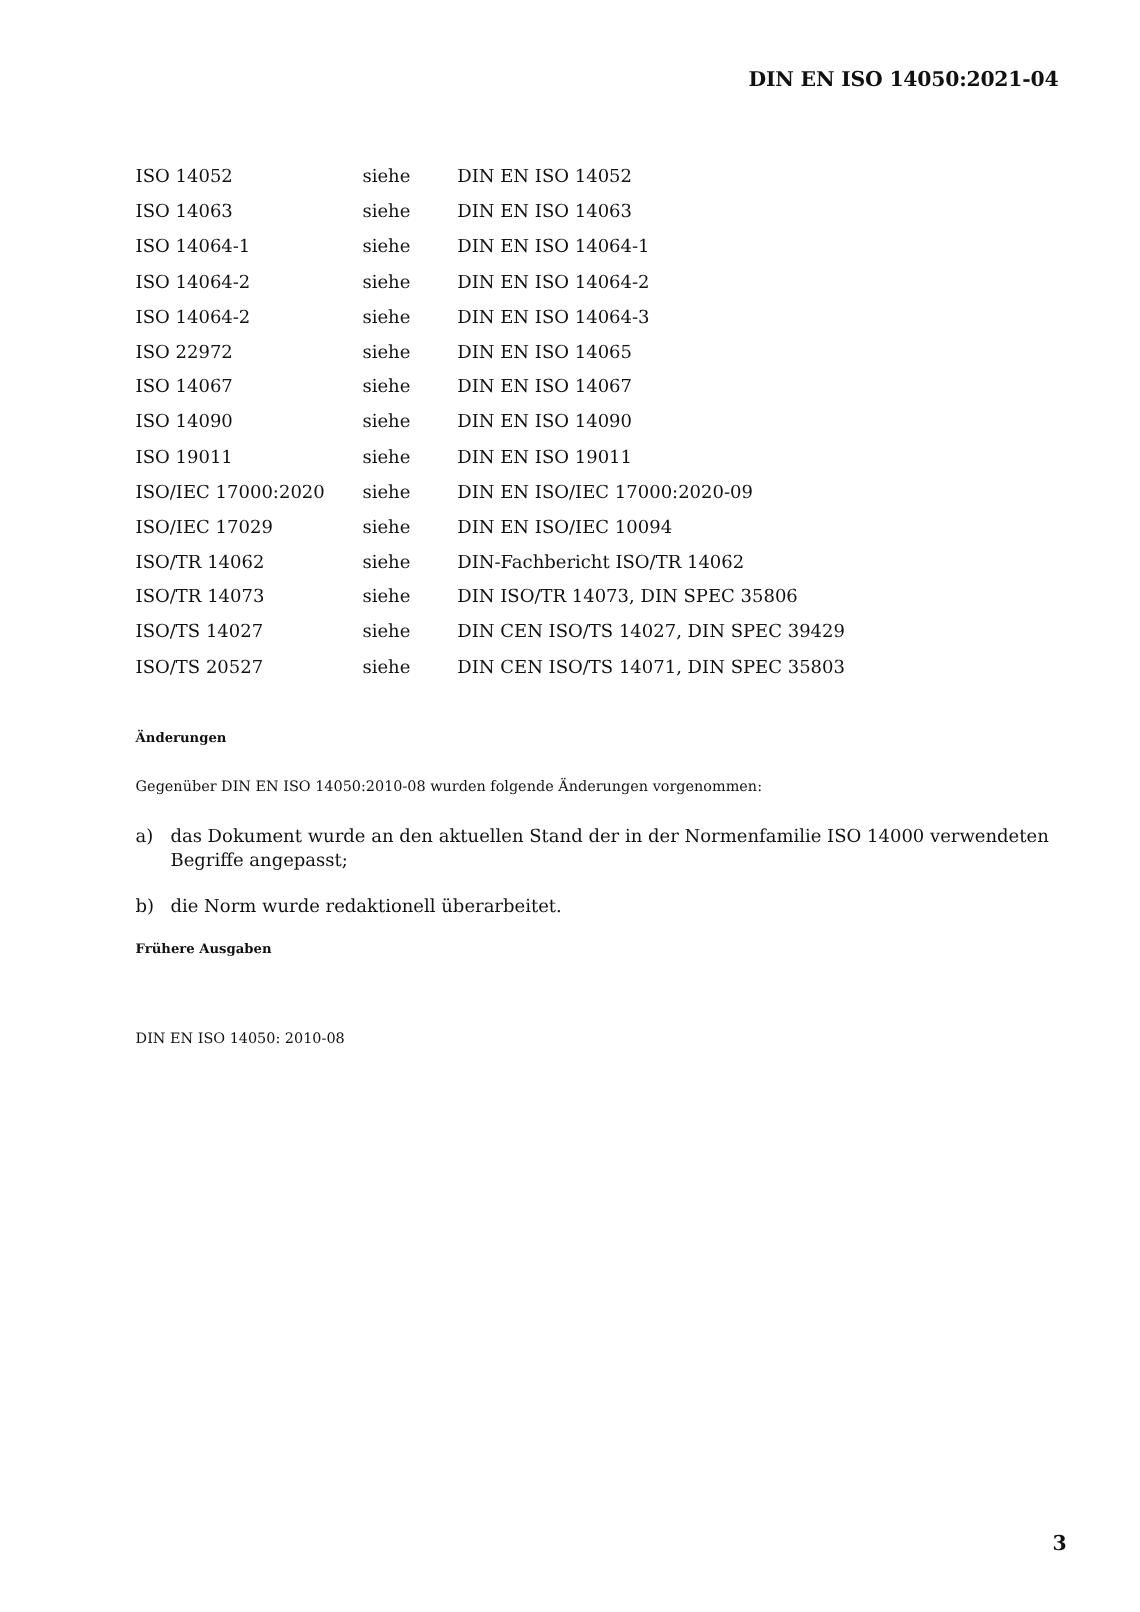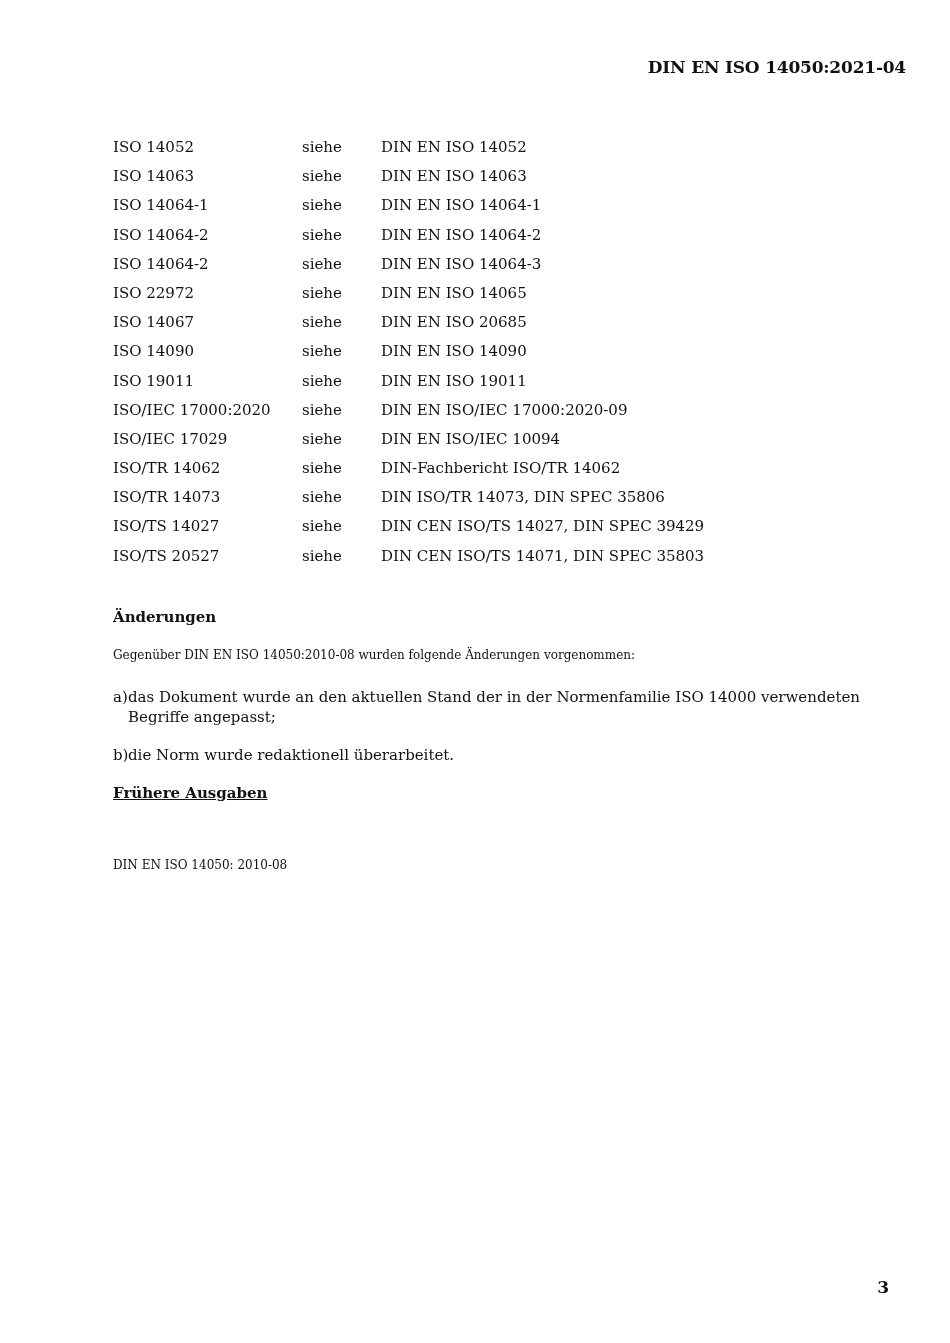--- a/index.html
+++ b/index.html
@@ -10,21 +10,21 @@
   body {
     width: 950px;
     height: 1343px;
     position: relative;
     font-family: "DejaVu Serif", "Liberation Serif", serif;
     color: #111111;
     overflow: hidden;
   }
   .header-title {
     position: absolute;
-    right: 44px;
+    right: 68px;
     top: 57px;
     font-weight: bold;
     font-size: 17px;
     letter-spacing: -0.2px;
   }
   .ref-table {
     position: absolute;
     left: 113px;
     top: 137px;
     font-size: 15px;
@@ -36,42 +36,42 @@
     position: relative;
   }
   .ref-col1 { position: absolute; left: 0; }
   .ref-col2 { position: absolute; left: 189px; }
   .ref-col3 { position: absolute; left: 268px; }
 
   .section-heading {
     position: absolute;
     left: 113px;
     font-weight: bold;
-    font-size: 15px;
+    font-size: 11px;
   }
   .para {
     position: absolute;
     left: 113px;
     font-size: 12px;
     white-space: nowrap;
   }
   .list-item {
     position: absolute;
     left: 113px;
     width: 780px;
     font-size: 15px;
     line-height: 20px;
   }
   .list-marker {
     position: absolute;
     left: 0;
     top: 0;
   }
   .list-text {
-    margin-left: 15px;
+    margin-left: 29px;
     display: block;
   }
   .page-number {
     position: absolute;
     right: 61px;
     top: 1277px;
     font-weight: bold;
     font-size: 17px;
   }
 </style>
@@ -107,21 +107,21 @@
     <span class="ref-col3">DIN EN ISO 14064-3</span>
   </div>
   <div class="ref-row">
     <span class="ref-col1">ISO 22972</span>
     <span class="ref-col2">siehe</span>
     <span class="ref-col3">DIN EN ISO 14065</span>
   </div>
   <div class="ref-row">
     <span class="ref-col1">ISO 14067</span>
     <span class="ref-col2">siehe</span>
-    <span class="ref-col3">DIN EN ISO 20685</span>
+    <span class="ref-col3">DIN EN ISO 14067</span>
   </div>
   <div class="ref-row">
     <span class="ref-col1">ISO 14090</span>
     <span class="ref-col2">siehe</span>
     <span class="ref-col3">DIN EN ISO 14090</span>
   </div>
   <div class="ref-row">
     <span class="ref-col1">ISO 19011</span>
     <span class="ref-col2">siehe</span>
     <span class="ref-col3">DIN EN ISO 19011</span>
@@ -165,17 +165,17 @@
 <div class="list-item" style="top:687px;">
   <span class="list-marker">a)</span>
   <span class="list-text">das Dokument wurde an den aktuellen Stand der in der Normenfamilie ISO 14000 verwendeten Begriffe angepasst;</span>
 </div>
 
 <div class="list-item" style="top:745px;">
   <span class="list-marker">b)</span>
   <span class="list-text">die Norm wurde redaktionell überarbeitet.</span>
 </div>
 
-<div class="section-heading" style="top:784px;text-decoration:underline;">Frühere Ausgaben</div>
+<div class="section-heading" style="top:784px;">Frühere Ausgaben</div>
 
 <div class="para" style="top:858px;">DIN EN ISO 14050: 2010-08</div>
 
 <div class="page-number">3</div>
 
 </body></html>

